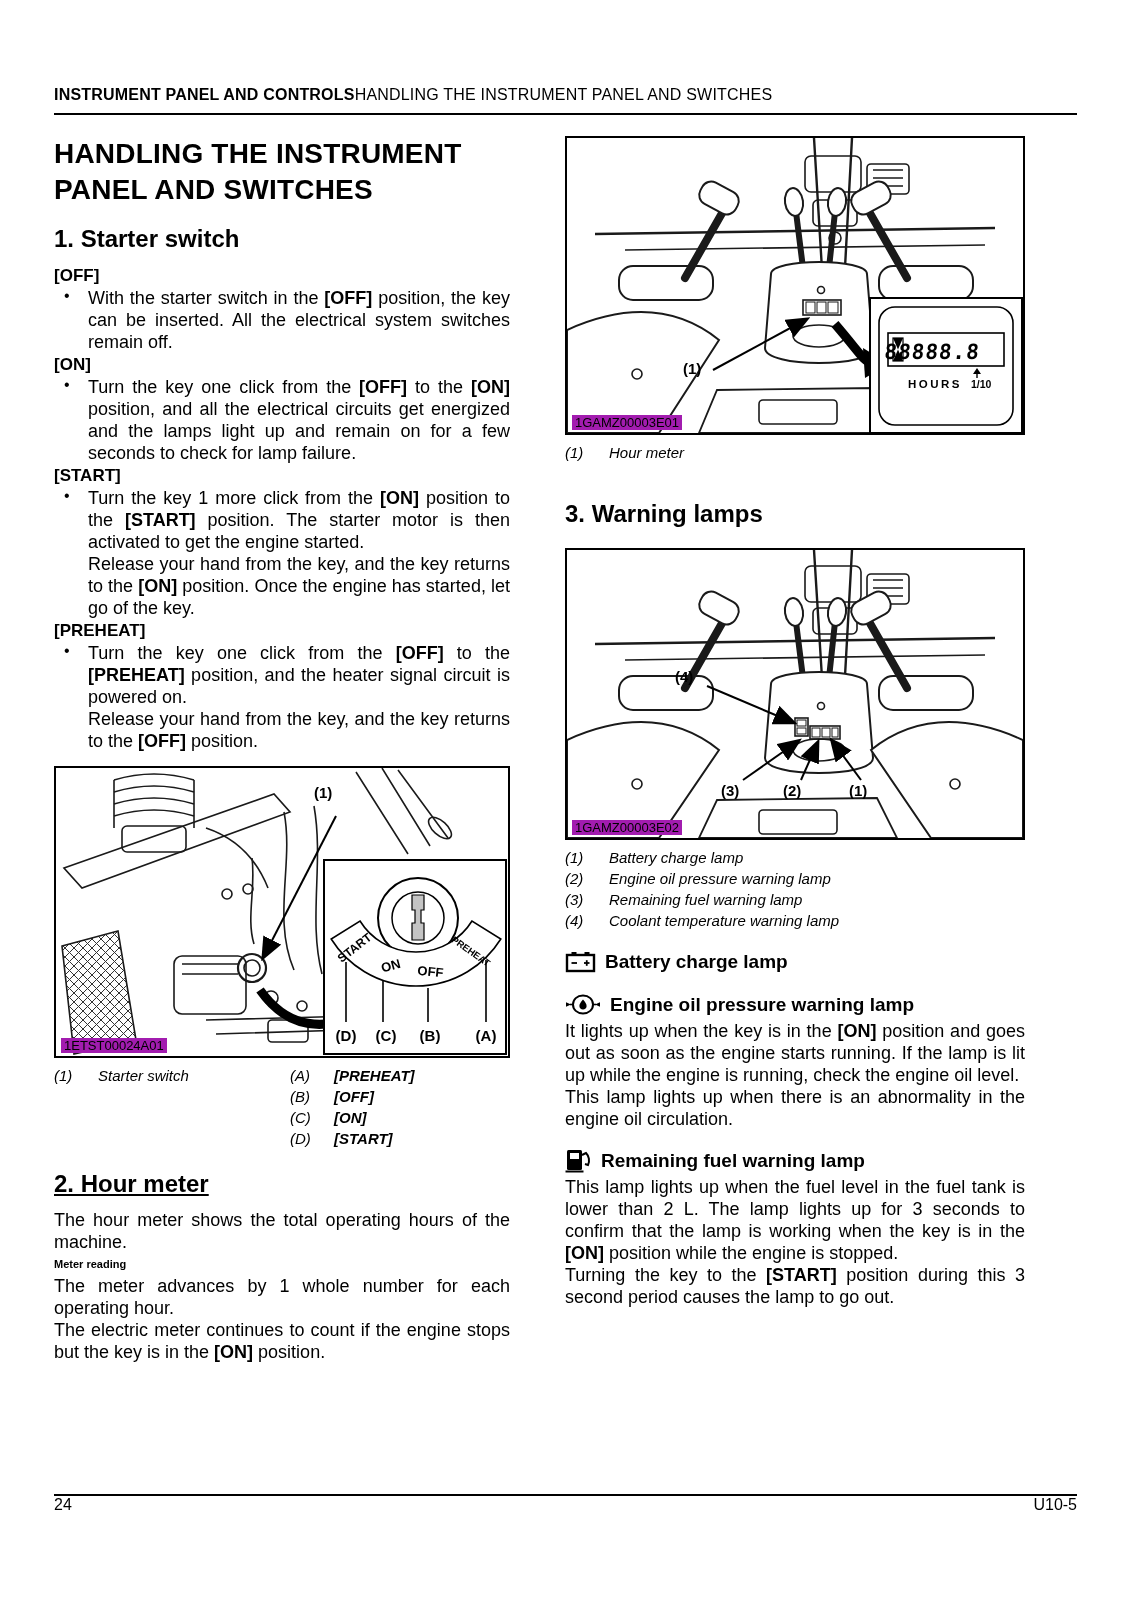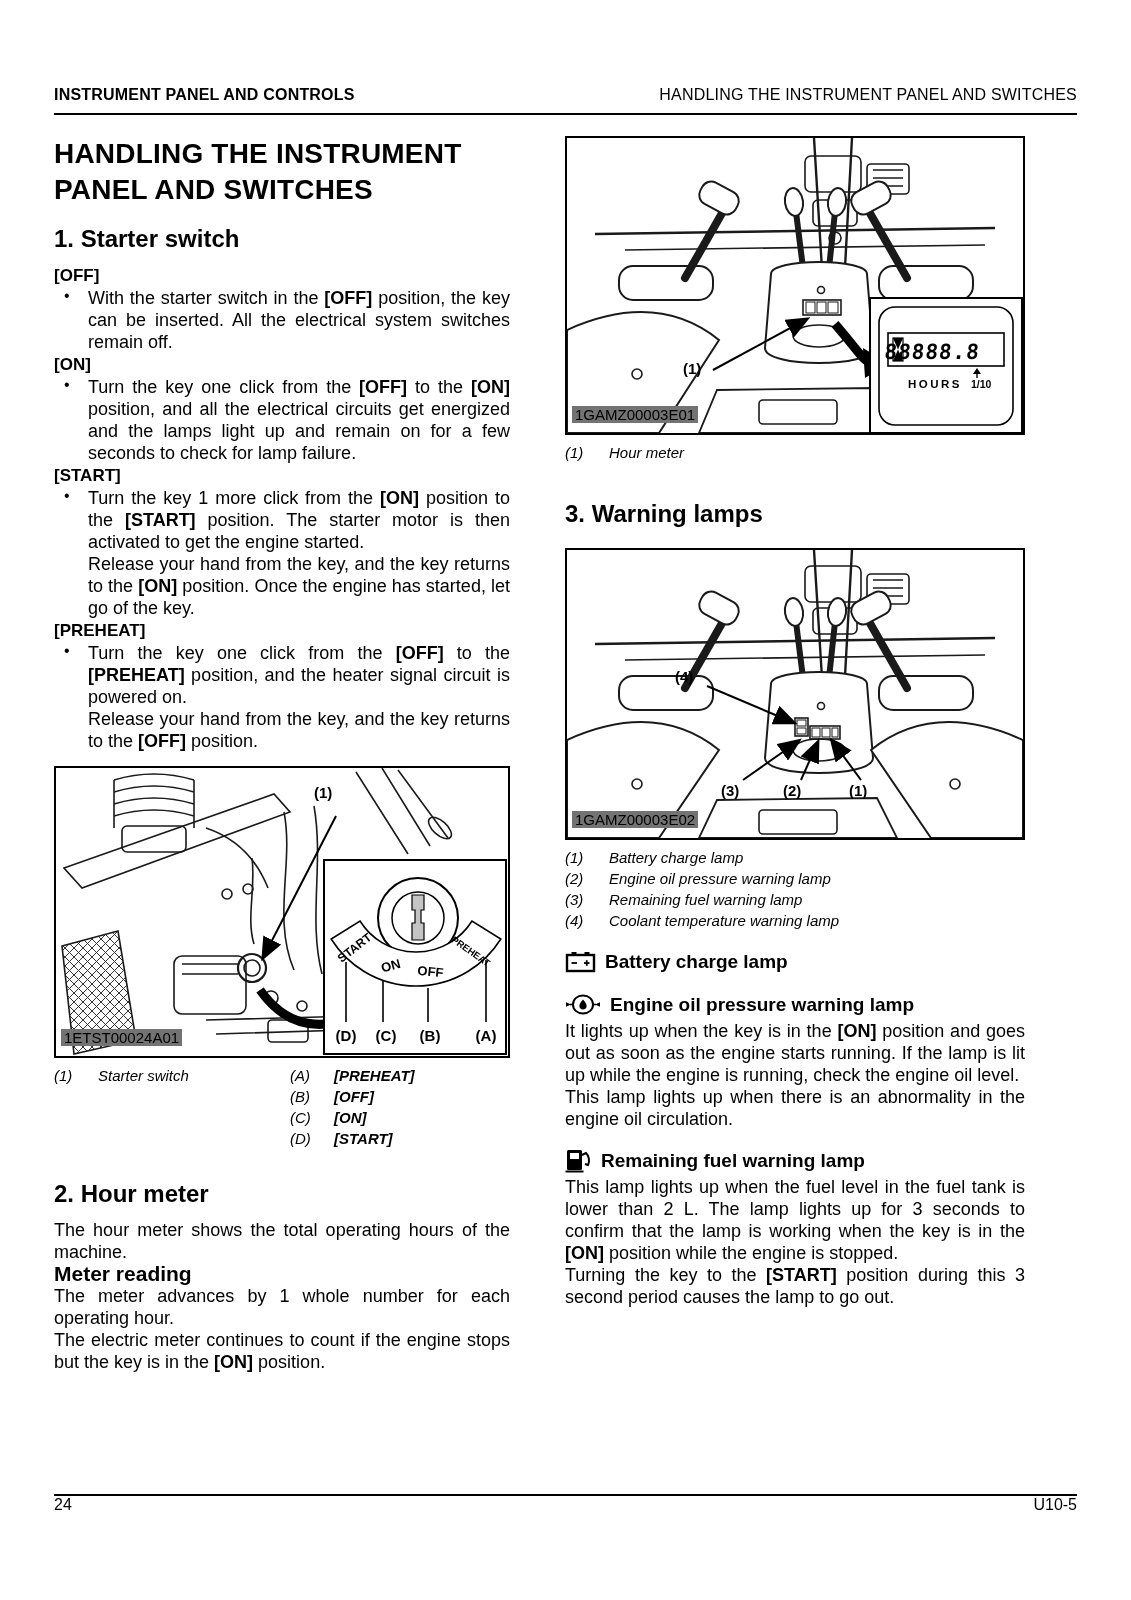--- a/index.html
+++ b/index.html
@@ -1,40 +1,40 @@
 <!DOCTYPE html>
 <html><head>
 <meta charset="utf-8">
 <style>
   html,body{margin:0;padding:0;background:#e8e8e8;}
   .page{position:relative;width:1131px;height:1600px;background:#ffffff;margin:0 auto;
         font-family:"Liberation Sans","DejaVu Sans",sans-serif;color:#000;overflow:hidden;}
   
-  .hdr{position:absolute;top:86px;left:54px;right:54px;display:flex;justify-content:space-between;
+  .hdr{position:absolute;top:86px;left:54px;right:54px;display:flex;justify-content:flex-start;
        align-items:baseline;border-bottom:2px solid #000;padding-bottom:9px;font-size:16px;}
   .hdr .hl{font-weight:bold;letter-spacing:.2px;}
   .hdr .hr{font-weight:normal;letter-spacing:.2px;}
   .ftr{position:absolute;left:54px;right:54px;top:1494px;border-top:2px solid #000;
        display:flex;justify-content:space-between;font-size:16px;}
   
   .cols{position:absolute;top:132px;left:54px;width:1023px;display:flex;gap:55px;}
   .col-l{width:456px;flex:none;}
   .col-r{width:460px;flex:none;}
   
   h1.t{font-size:28px;line-height:36px;margin:4px 0 10px 0;letter-spacing:.2px;}
   h2.s{font-size:24px;line-height:30px;margin:16px 0 10px 0;}
   .lbl{font-weight:bold;font-size:17px;line-height:23px;}
   p.body,.li .txt,.cont{font-size:18px;line-height:22px;text-align:justify;margin:0;}
   .li{display:flex;}
   .li .dot{width:34px;flex:none;padding-left:10px;box-sizing:border-box;}
   .cont{margin-left:34px;}
-  .subh{font-weight:bold;font-size:21px;line-height:22px;margin:0;}
+  .subh{font-weight:bold;font-size:11px;line-height:22px;margin:0;}
   
   .fig{position:relative;border:2px solid #000;background:#fff;box-sizing:border-box;}
-  .figcode{position:absolute;left:5px;bottom:10px;font-size:15px;background:#737373;padding:0 3px;}
+  .figcode{position:absolute;left:5px;bottom:3px;font-size:13px;background:#a21caf;padding:0 3px;}
   .callout{position:absolute;font-weight:bold;font-size:15px;}
   
   .cap{font-style:italic;font-size:15px;line-height:21px;margin-top:7px;}
   .caprow{display:flex;}
   .caprow .n{width:44px;flex:none;}
   .cap2col{display:flex;margin-top:7px;}
   .cap2col .cl{width:236px;flex:none;}
   .cap2col .cr{flex:1;}
   
   .lampsec{margin-top:18px;}
@@ -183,21 +183,21 @@
               <span class="n">(C)</span>
               <b>[ON]</b>
             </div>
           <div class="caprow">
               <span class="n">(D)</span>
               <b>[START]</b>
             </div>
         </div>
       </div>
 
-      <h2 class="s" style="margin-top:30px;">2. Hour meter</h2>
+      <h2 class="s" style="margin-top:20px;text-decoration:underline;">2. Hour meter</h2>
       <p class="body">The hour meter shows the total operating hours of the machine.</p>
       <p class="subh">Meter reading</p>
       <p class="body">The meter advances by 1 whole number for each operating hour.</p>
       <p class="body">The electric meter continues to count if the engine stops but the key is in the <b>[ON]</b> position.</p>
     </div>
 
     <div class="col-r">
 
       <div class="fig" style="width:460px;height:299px;margin-top:4px;">
         <svg class="art" width="456" height="295" viewBox="0 0 456 295">

